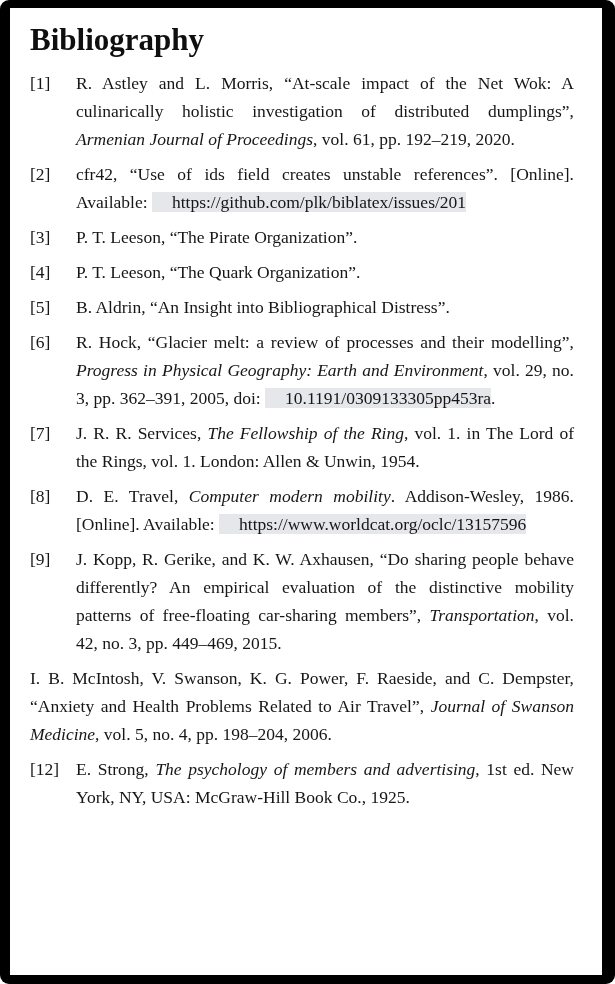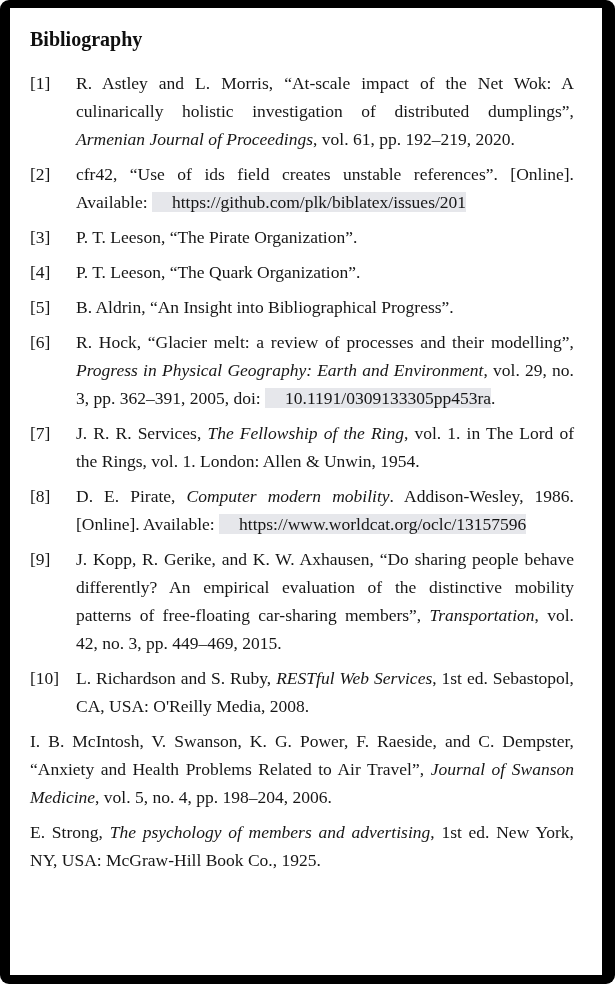--- a/index.html
+++ b/index.html
@@ -11,21 +11,21 @@
   .frame {
     position: absolute; left: 0; top: 0; width: 615px; height: 984px;
     background: #000000; border-radius: 9px;
   }
   .paper {
     position: absolute; left: 10px; top: 8px; width: 592px; height: 967px;
     background: #ffffff; box-sizing: border-box;
     padding: 16px 28px 0 20px; overflow: hidden;
   }
   .title {
-    font-size: 20px; line-height: 31px; font-weight: 700;
+    font-size: 31px; line-height: 31px; font-weight: 700;
     margin: 0 0 14px 0; color: #0f0f0f;
   }
   .refs { }
   .entry {
     display: flex;
     font-size: 17.5px; line-height: 28px; color: #161616;
     margin: 0 0 7px 0;
   }
   .label { flex: 0 0 46px; }
   .reftext { flex: 1 1 auto; text-align: justify; }
@@ -55,43 +55,40 @@
         <div class="entry">
           <span class="label">[3]</span>
           <div class="reftext"><span>P. T. Leeson, “The Pirate Organization”.</span></div>
         </div>
         <div class="entry">
           <span class="label">[4]</span>
           <div class="reftext"><span>P. T. Leeson, “The Quark Organization”.</span></div>
         </div>
         <div class="entry">
           <span class="label">[5]</span>
-          <div class="reftext"><span>B. Aldrin, “An Insight into Bibliographical Progress”.</span></div>
+          <div class="reftext"><span>B. Aldrin, “An Insight into Bibliographical Distress”.</span></div>
         </div>
         <div class="entry">
           <span class="label">[6]</span>
           <div class="reftext"><span>R. Hock, “Glacier melt: a review of processes and their modelling”, </span><span class="it">Progress in Physical Geography: Earth and Environment</span><span>, vol. 29, no. 3, pp. 362–391, 2005, doi: </span><span class="lnk">10.1191/0309133305pp453ra</span><span>.</span></div>
         </div>
         <div class="entry">
           <span class="label">[7]</span>
           <div class="reftext"><span>J. R. R. Services, </span><span class="it">The Fellowship of the Ring</span><span>, vol. 1. in The Lord of the Rings, vol. 1. London: Allen &amp; Unwin, 1954.</span></div>
         </div>
         <div class="entry">
           <span class="label">[8]</span>
-          <div class="reftext"><span>D. E. Pirate, </span><span class="it">Computer modern mobility</span><span>. Addison-Wesley, 1986. [Online].  Available: </span><span class="lnk">https://www.worldcat.org/oclc/13157596</span></div>
+          <div class="reftext"><span>D. E. Travel, </span><span class="it">Computer modern mobility</span><span>. Addison-Wesley, 1986. [Online].  Available: </span><span class="lnk">https://www.worldcat.org/oclc/13157596</span></div>
         </div>
         <div class="entry">
           <span class="label">[9]</span>
           <div class="reftext"><span>J. Kopp, R. Gerike, and K. W. Axhausen, “Do sharing people behave differently? An empirical evaluation of the distinctive mobility patterns of free-floating car-sharing members”, </span><span class="it">Transportation</span><span>, vol. 42, no. 3, pp. 449–469, 2015.</span></div>
         </div>
         <div class="entry">
-          <span class="label">[10]</span>
-          <div class="reftext"><span>L. Richardson and S. Ruby, </span><span class="it">RESTful Web Services</span><span>, 1st ed. Sebastopol, CA, USA: O'Reilly Media, 2008.</span></div>
-        </div>
-        <div class="entry">
           <div class="reftext"><span>I. B. McIntosh, V. Swanson, K. G. Power, F. Raeside, and C. Dempster, “Anxiety and Health Problems Related to Air Travel”, </span><span class="it">Journal of Swanson Medicine</span><span>, vol. 5, no. 4, pp. 198–204, 2006.</span></div>
         </div>
         <div class="entry">
+          <span class="label">[12]</span>
           <div class="reftext"><span>E. Strong, </span><span class="it">The psychology of members and advertising</span><span>, 1st ed. New York, NY, USA: McGraw-Hill Book Co., 1925.</span></div>
         </div>
       </div>
   </div>
 </div>
 
 </body></html>

